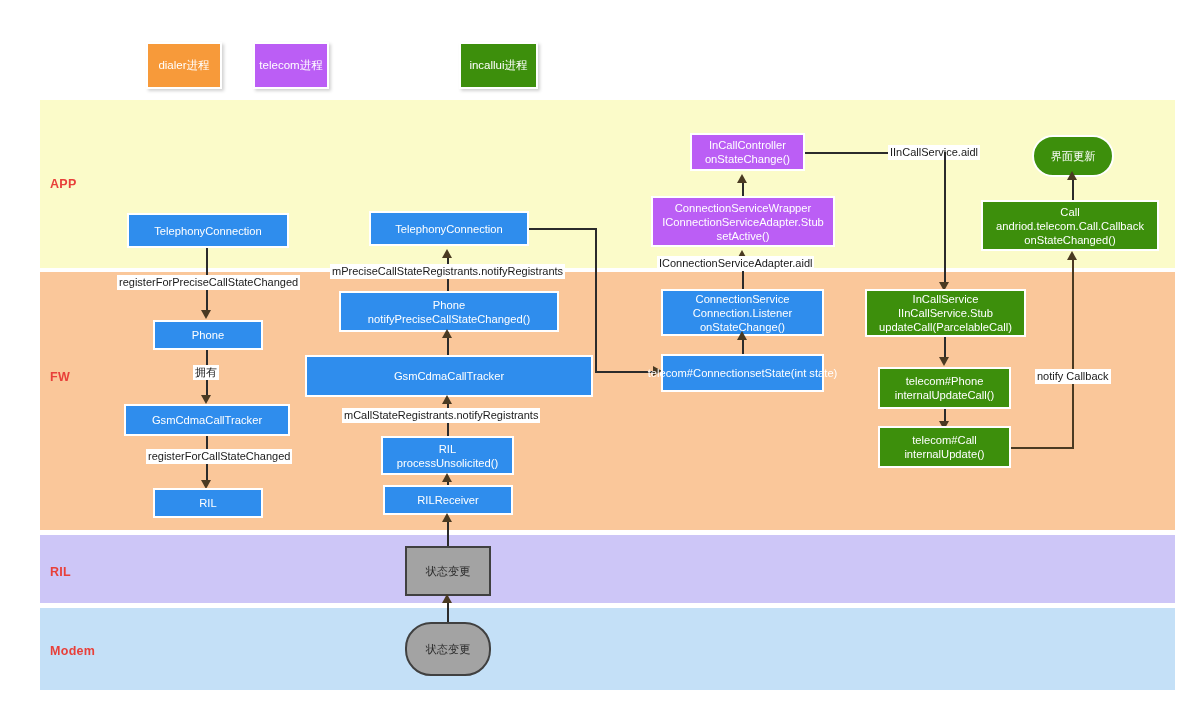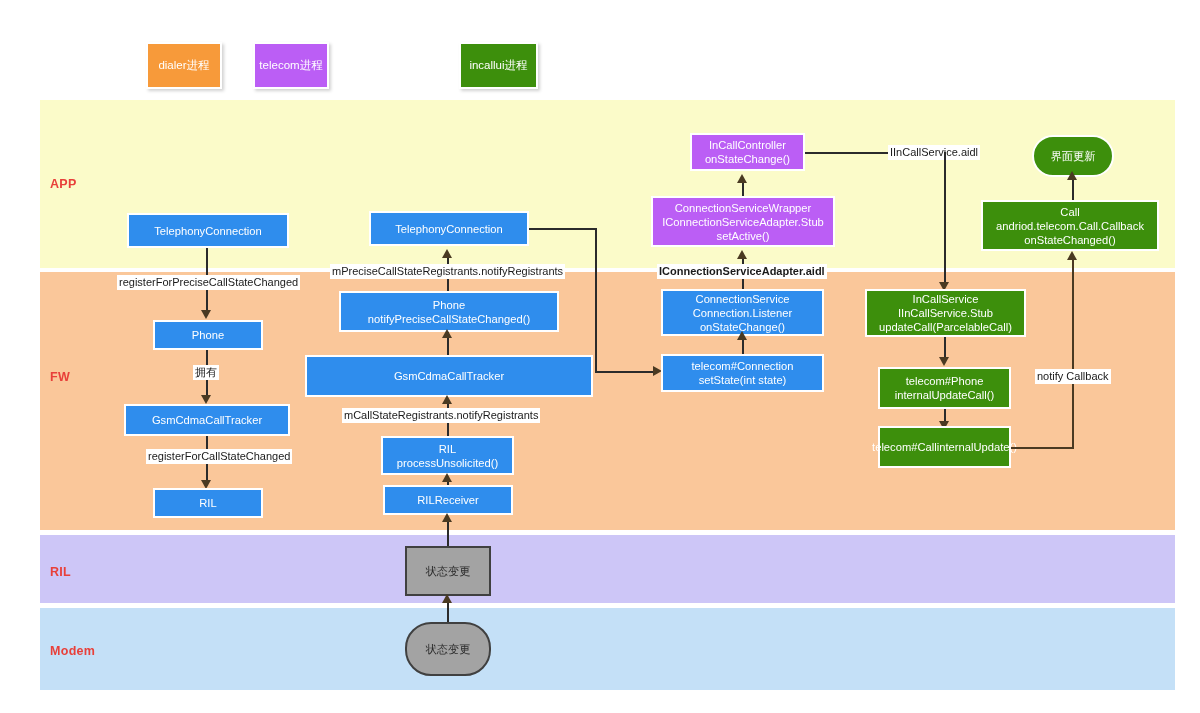--- a/index.html
+++ b/index.html
@@ -200,32 +200,32 @@
   <div class="arrow up" style="left:737px;top:174px;"></div>
 
   <div class="node" style="left:651px;top:196px;width:184px;height:51px;background:#bb5ef5;flex-direction:column;">
     <span>ConnectionServiceWrapper</span>
     <span>IConnectionServiceAdapter.Stub</span>
     <span>setActive()</span>
   </div>
 
   <div class="edge v dark" style="left:742px;top:256px;height:33px;"></div>
   <div class="arrow up" style="left:737px;top:250px;"></div>
-  <div class="edge-label" style="left:657px;top:264px;font-weight:bold;">IConnectionServiceAdapter.aidl</div>
+  <div class="edge-label" style="left:657px;top:256px;">IConnectionServiceAdapter.aidl</div>
 
   <div class="node" style="left:661px;top:289px;width:163px;height:47px;background:#2f8ded;flex-direction:column;">
     <span>ConnectionService</span>
     <span>Connection.Listener</span>
     <span>onStateChange()</span>
   </div>
 
   <div class="edge v dark" style="left:742px;top:336px;height:18px;"></div>
   <div class="arrow up" style="left:737px;top:331px;"></div>
 
-  <div class="node" style="left:661px;top:354px;width:163px;height:38px;background:#2f8ded;flex-direction:column;">
+  <div class="node" style="left:661px;top:354px;width:163px;height:38px;background:#2f8ded;flex-direction:row;">
     <span>telecom#Connection</span>
     <span>setState(int state)</span>
   </div>
 
   <div class="edge h dark" style="left:805px;top:152px;width:83px;"></div>
   <div class="edge-label" style="left:888px;top:145px;">IInCallService.aidl</div>
   <div class="edge h dark" style="left:977px;top:152px;width:0px;"></div>
   <div class="edge v dark" style="left:944px;top:152px;height:133px;"></div>
   <div class="arrow down" style="left:939px;top:282px;"></div>
 
@@ -250,21 +250,21 @@
   <div class="arrow down" style="left:939px;top:357px;"></div>
 
   <div class="node" style="left:878px;top:367px;width:133px;height:42px;background:#3d8f0c;flex-direction:column;">
     <span>telecom#Phone</span>
     <span>internalUpdateCall()</span>
   </div>
 
   <div class="edge v dark" style="left:944px;top:409px;height:16px;"></div>
   <div class="arrow down" style="left:939px;top:421px;"></div>
 
-  <div class="node" style="left:878px;top:426px;width:133px;height:42px;background:#3d8f0c;flex-direction:row;">
+  <div class="node" style="left:878px;top:426px;width:133px;height:42px;background:#3d8f0c;flex-direction:column;">
     <span>telecom#Call</span>
     <span>internalUpdate()</span>
   </div>
 
   <div class="edge h" style="left:1011px;top:447px;width:63px;"></div>
   <div class="edge v" style="left:1072px;top:258px;height:190px;"></div>
   <div class="arrow up" style="left:1067px;top:251px;"></div>
   <div class="edge-label" style="left:1035px;top:369px;">notify Callback</div>
 
 </div>

